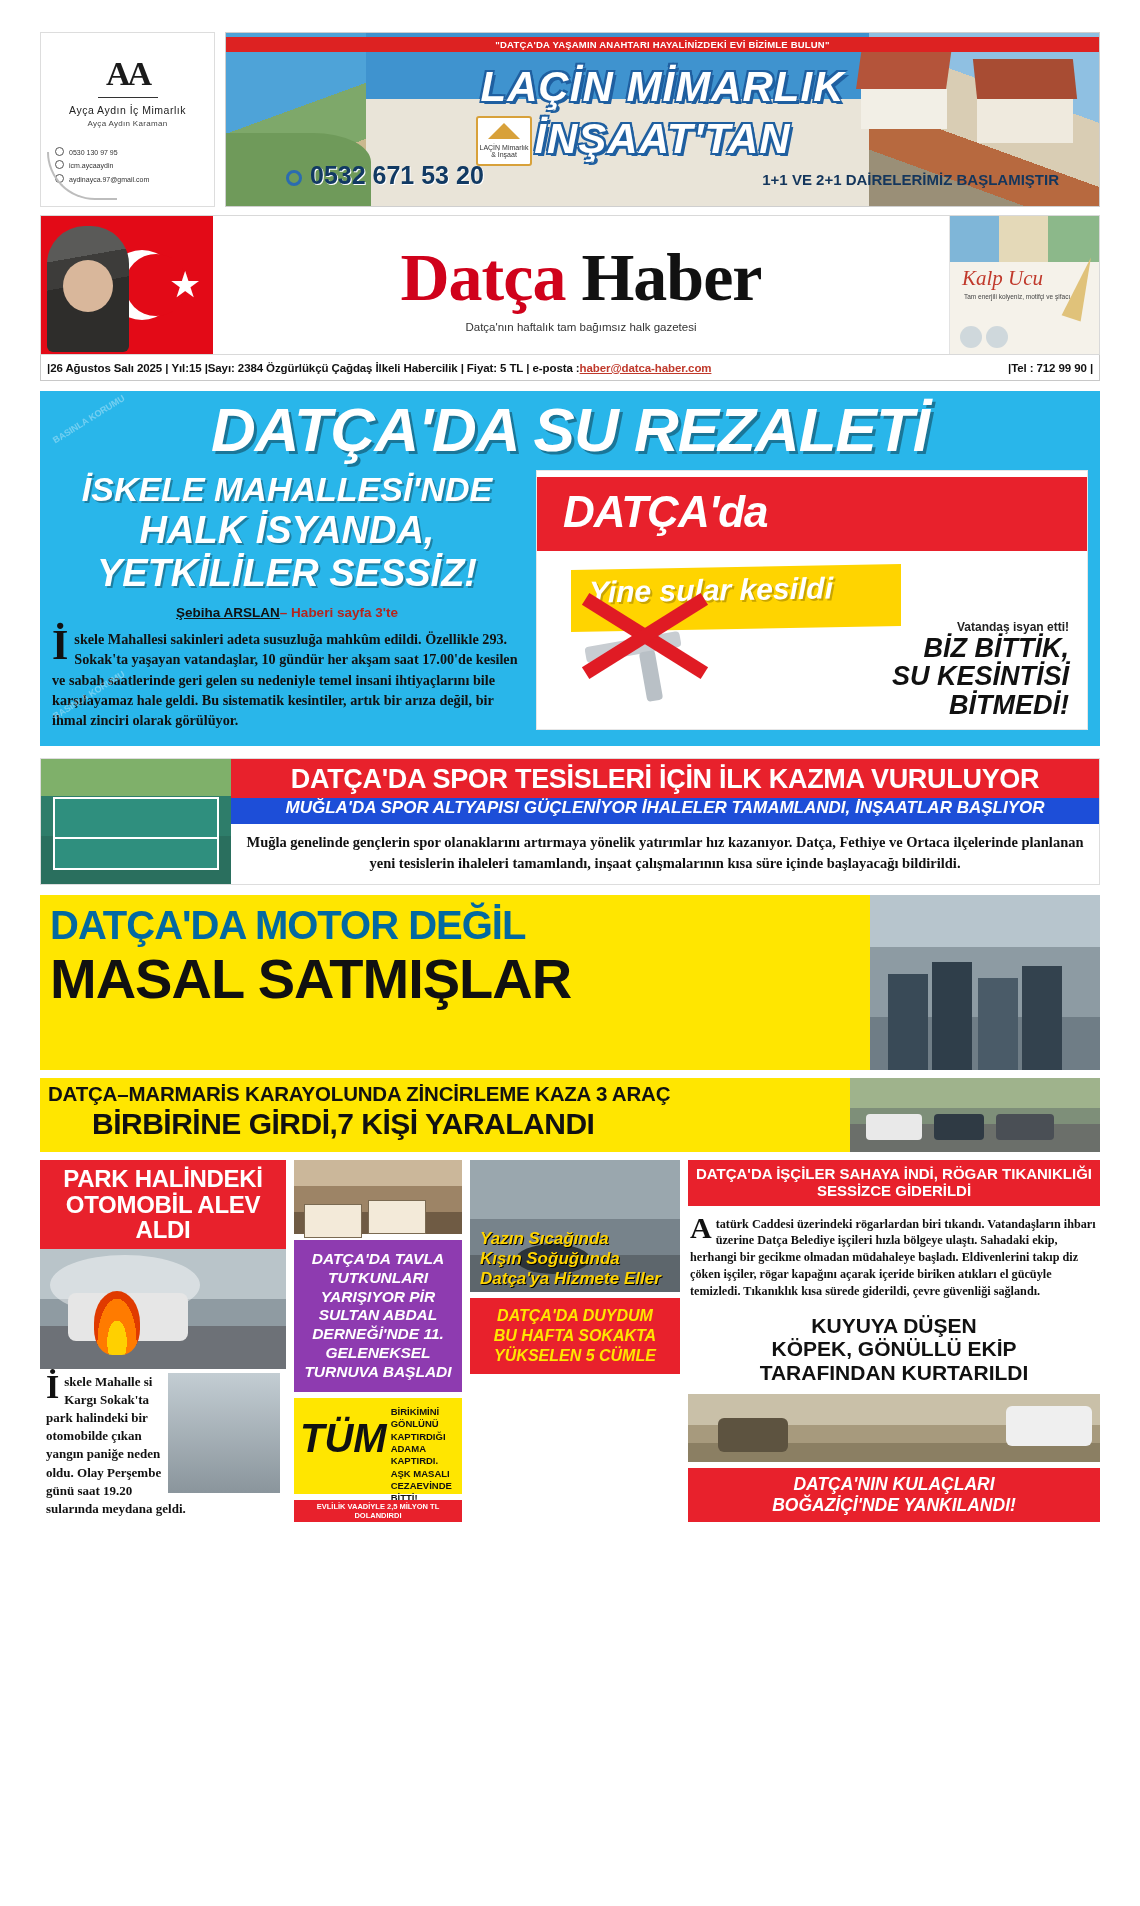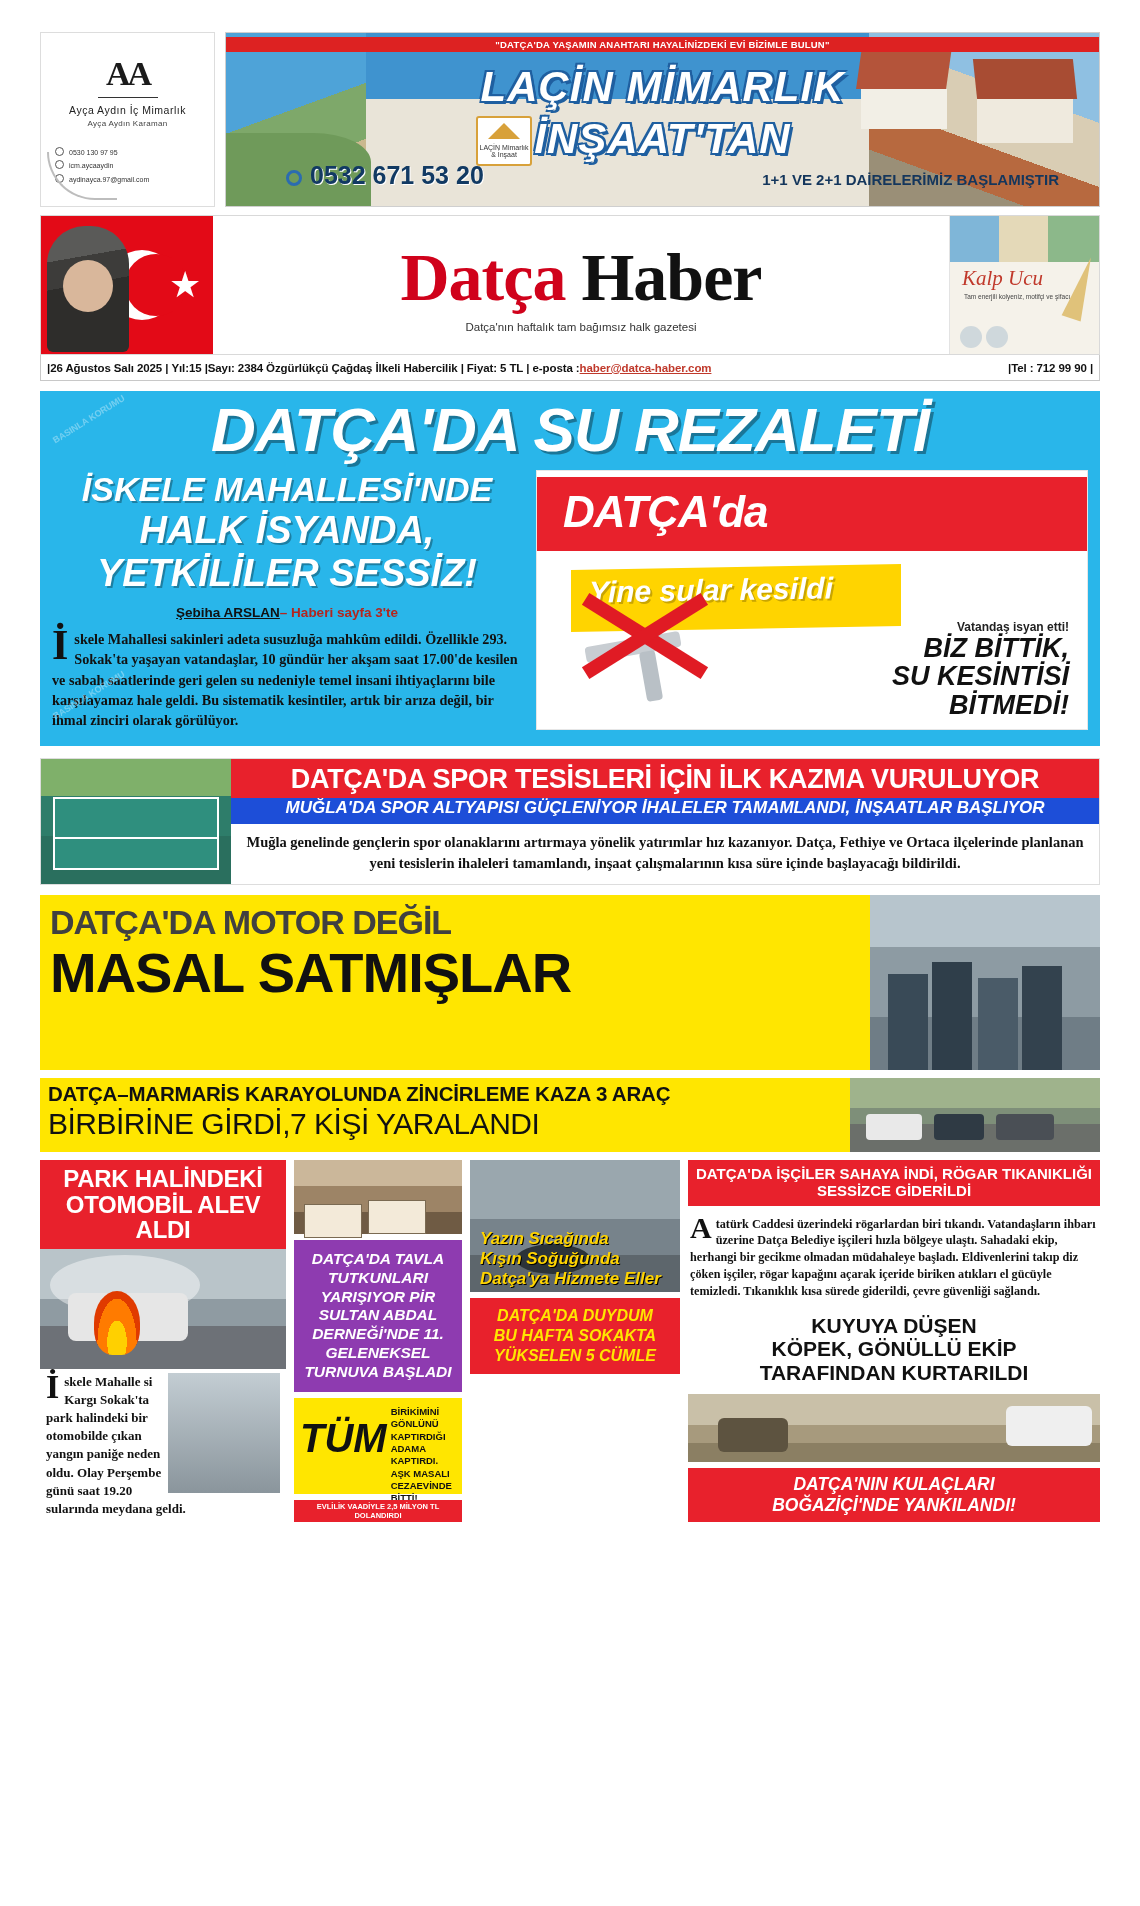--- a/index.html
+++ b/index.html
@@ -140,32 +140,32 @@
   .spor-h1 { background:#e8212c; color:#fff; font-size:27px; font-weight:bold; text-align:center;
       padding:5px 6px 3px; letter-spacing:-.3px;}
   .spor-h2 { background:#1d4ed8; color:#fff; font-size:17px; font-weight:bold; font-style:italic;
       text-align:center; padding:0 6px 6px; }
   .spor-text { font-family:"Liberation Serif", serif; font-size:14.5px; font-weight:bold; line-height:1.45;
       text-align:center; padding:8px 12px 10px; color:#111; }
 
   
   .motor { margin-top:10px; display:flex; background:#ffe600; height:175px; position:relative;}
   .motor-l { flex:1; padding:10px 6px 0 10px; }
-  .motor-l .m1 { font-size:34px; font-weight:bold; color:#404040; letter-spacing:-1px; line-height:1.02;}
+  .motor-l .m1 { font-size:40px; font-weight:bold; color:#0369a1; letter-spacing:-1px; line-height:1.02;}
   .motor-l .m2 { font-size:56px; font-weight:bold; color:#111; letter-spacing:-1px; line-height:1.02; margin-top:4px;}
   .motor-r { width:230px; background:linear-gradient(180deg,#b7c5cd 0 30%, #8d9ba3 30% 70%, #6f7d86 70% 100%); position:relative; overflow:hidden;}
   .motor-r .p { position:absolute; bottom:0; width:40px; background:#394a57; }
   .motor-r .p1{left:18px;height:96px;} .motor-r .p2{left:62px;height:108px;background:#2f3e4a;}
   .motor-r .p3{left:108px;height:92px;background:#4a5b68;} .motor-r .p4{left:152px;height:104px;background:#33424e;}
 
   
   .kaza { margin-top:8px; display:flex; background:#ffe600; height:74px; }
   .kaza-l { flex:1; padding:4px 8px; }
   .kaza-l .k1 { font-size:20.5px; font-weight:bold; color:#111; letter-spacing:-.2px;}
-  .kaza-l .k2 { font-size:30px; font-weight:normal; color:#111; letter-spacing:-.5px; margin-top:1px;}
+  .kaza-l .k2 { font-size:30px; font-weight:bold; color:#111; letter-spacing:-.5px; margin-top:1px;margin-left:44px;}
   .kaza-r { width:250px; background:linear-gradient(180deg,#9fb38c 0 40%,#7e8f79 40% 62%,#6b6f6a 62% 100%); position:relative;}
   .kaza-r .car{position:absolute;bottom:12px;height:26px;border-radius:4px;background:#e9e9e9;}
   .kaza-r .c1{left:16px;width:56px;} .kaza-r .c2{left:84px;width:50px;background:#2f3a44;}
   .kaza-r .c3{left:146px;width:58px;background:#4a4f55;}
 
   
   .bottom { margin-top:8px; display:flex; gap:8px; height:362px; }
   .col-a { width:246px; display:flex; flex-direction:column; }
   .pa-head { background:#e8212c; color:#fff; text-align:center; font-weight:bold; font-size:24px;
       padding:6px 4px 7px; line-height:1.06; letter-spacing:-.3px;}

